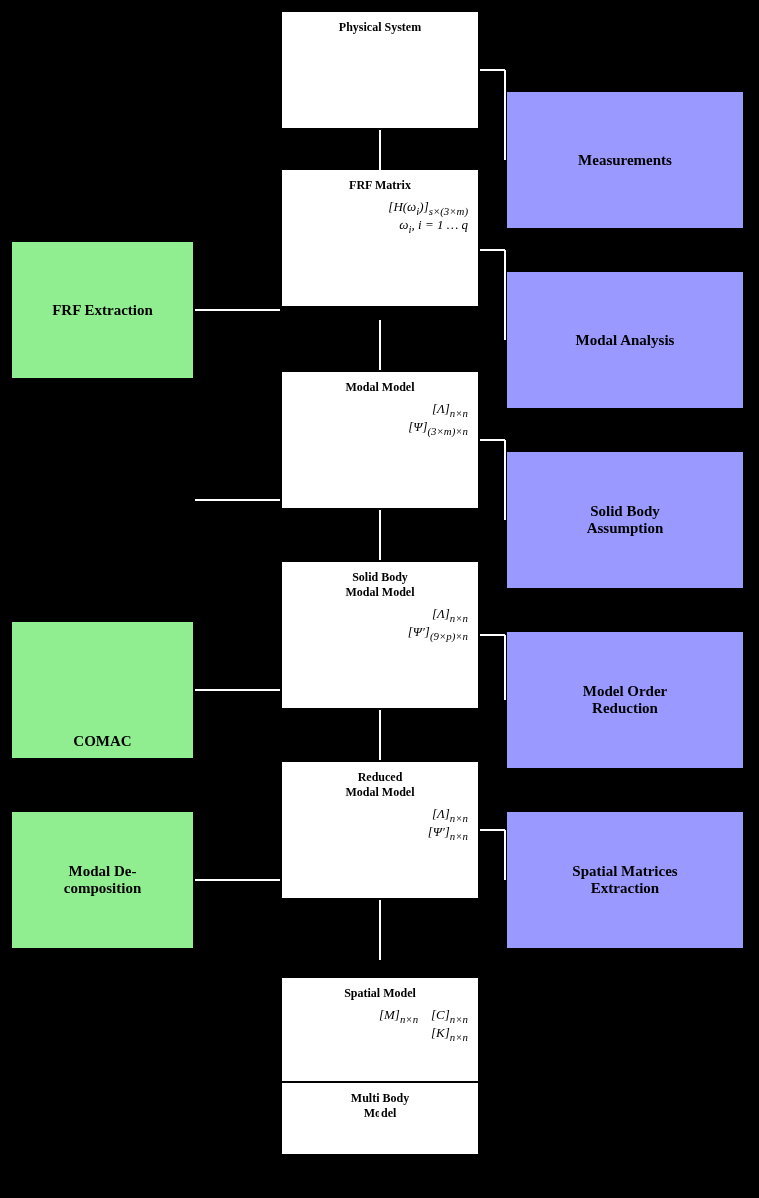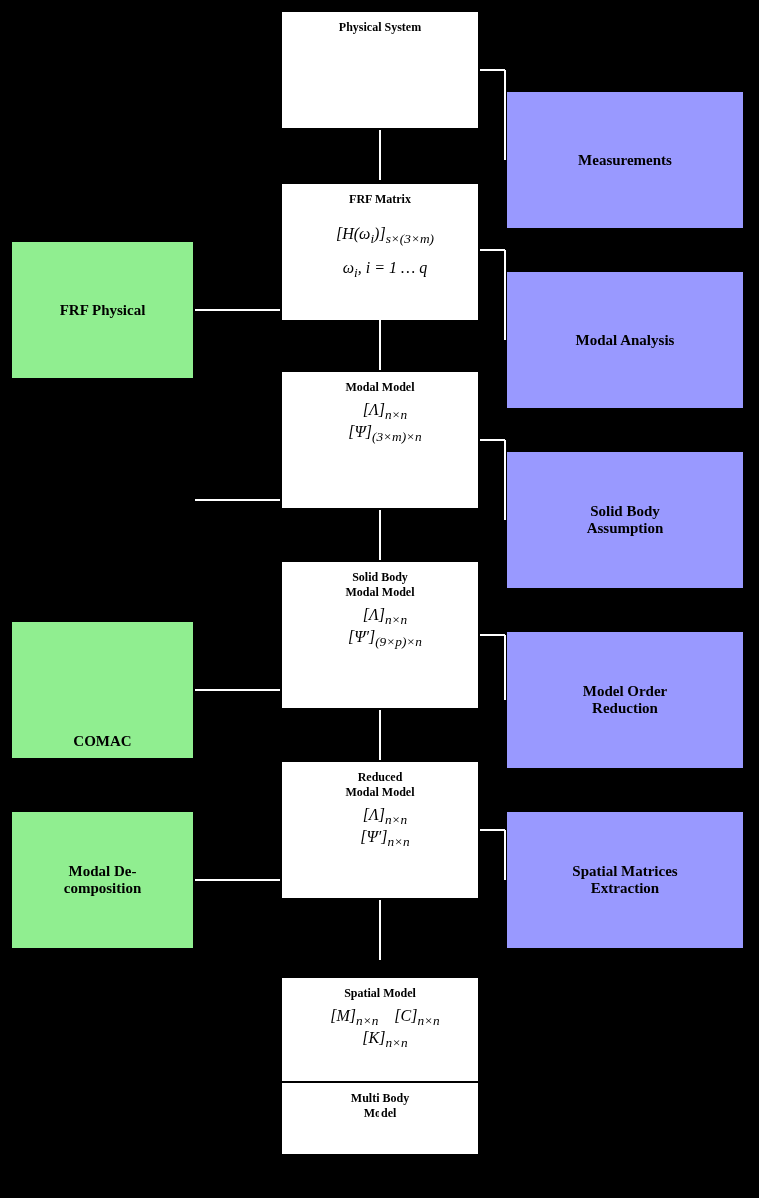--- a/index.html
+++ b/index.html
@@ -33,22 +33,22 @@
     }
 
     .center-box .box-title {
       font-weight: bold;
       font-size: 12px;
       text-align: center;
       margin-bottom: 6px;
     }
 
     .center-box .box-math {
-      font-size: 16px;
-      text-align: center;
+      font-size: 13px;
+      text-align: right;
       width: 100%;
       padding-left: 10px;
     }
 
     
     .left-box {
       position: absolute;
       background: #90ee90;
       border: 2px solid #000;
       left: 10px;
@@ -85,21 +85,21 @@
   </style>
 </head>
 <body>
 
 <div class="diagram-container">
 
   <div class="center-box" style="top:10px; height:120px;">
     <div class="box-title">Physical System</div>
   </div>
 
-  <div class="center-box" style="top:182px; height:140px;gap:12px;">
+  <div class="center-box" style="top:168px; height:140px;">
     <div class="box-title">FRF Matrix</div>
     <div class="box-math">
       <span class="math">[H(ω<sub>i</sub>)]<sub>s×(3×m)</sub></span>
     </div>
     <div class="box-math">
       <span class="math">ω<sub>i</sub>,  i = 1 … q</span>
     </div>
   </div>
 
   <div class="center-box" style="top:370px; height:140px;">
@@ -140,21 +140,21 @@
     <div class="box-math">
       <span class="math">[K]<sub>n×n</sub></span>
     </div>
   </div>
 
   <div class="center-box" style="top:1081px; height:75px;">
     <div class="box-title">Multi Body<br>Model</div>
   </div>
 
   <div class="left-box" style="top:240px; height:140px;">
-    <span>FRF Physical</span>
+    <span>FRF Extraction</span>
   </div>
 
 
   <div class="left-box" style="top:620px; height:140px;align-items:flex-end;">
     <span>COMAC</span>
   </div>
 
   <div class="left-box" style="top:810px; height:140px;">
     <span>Modal De-<br>composition</span>
   </div>

